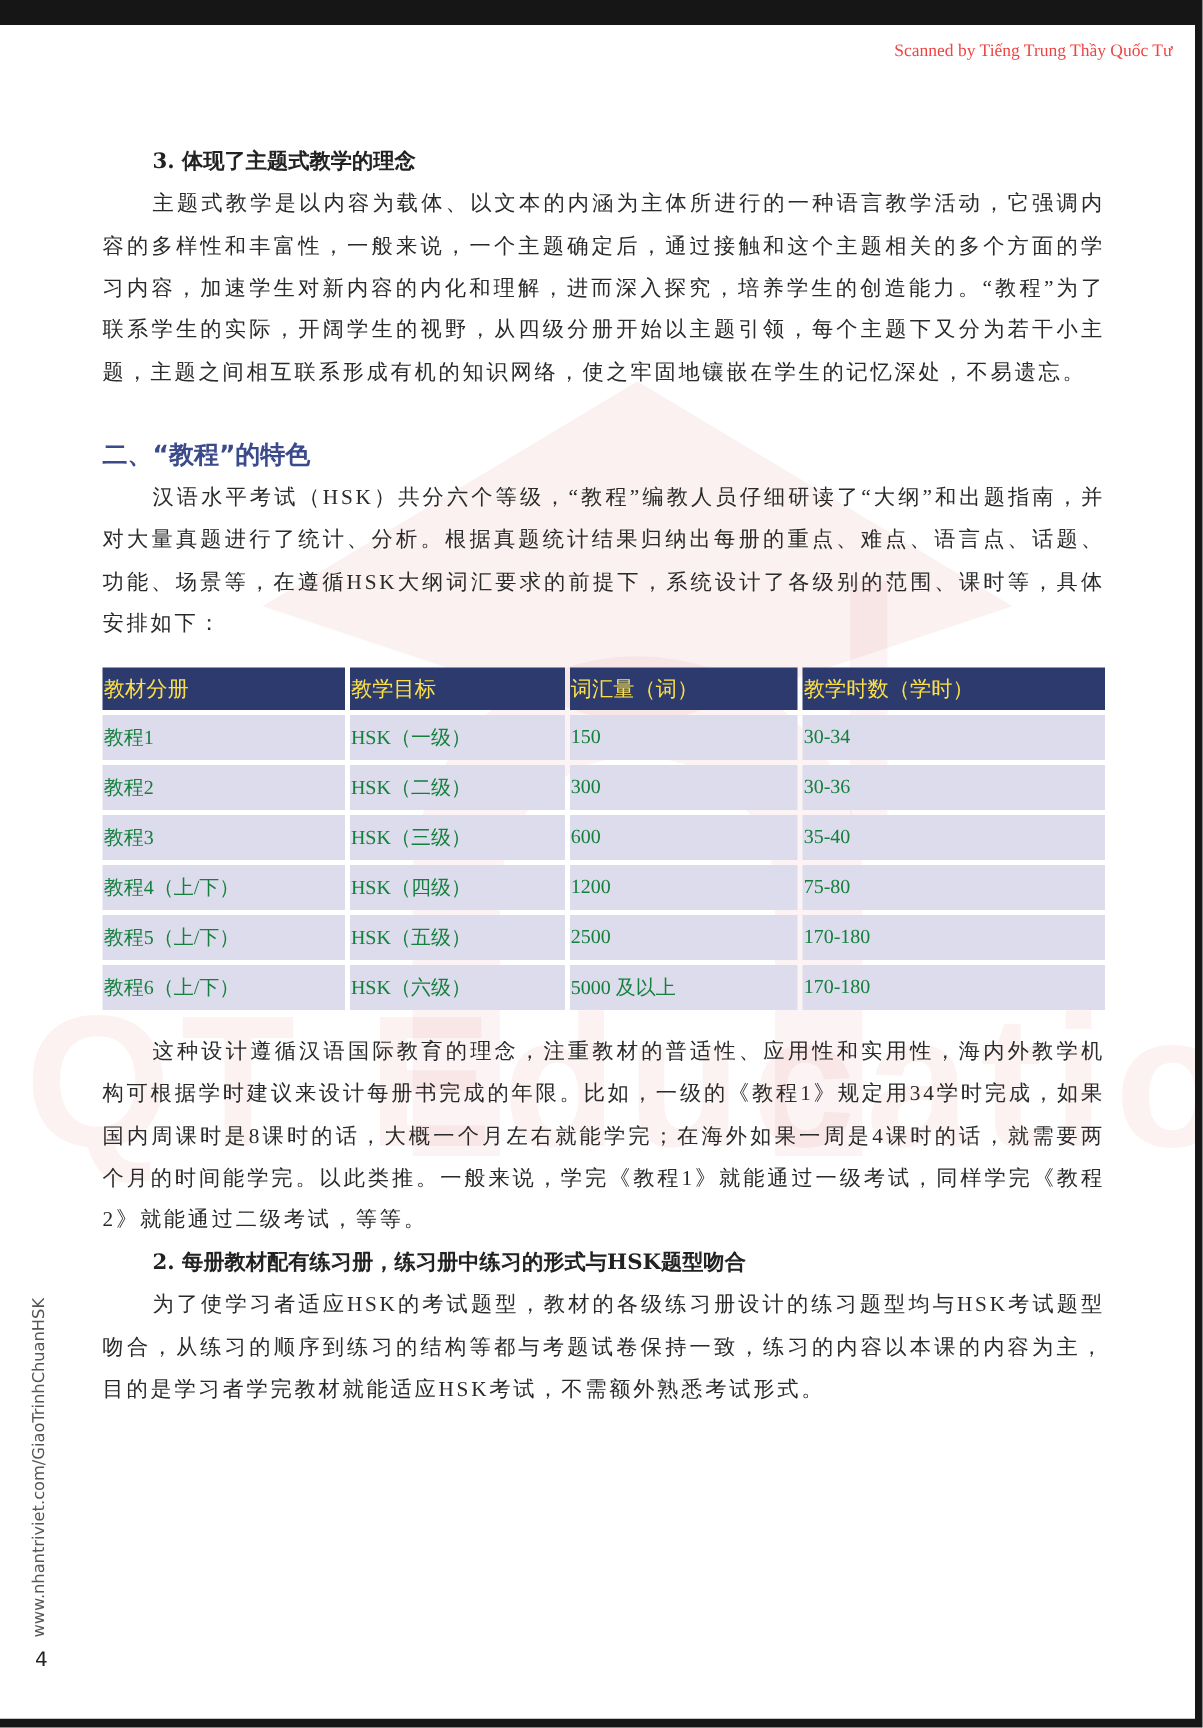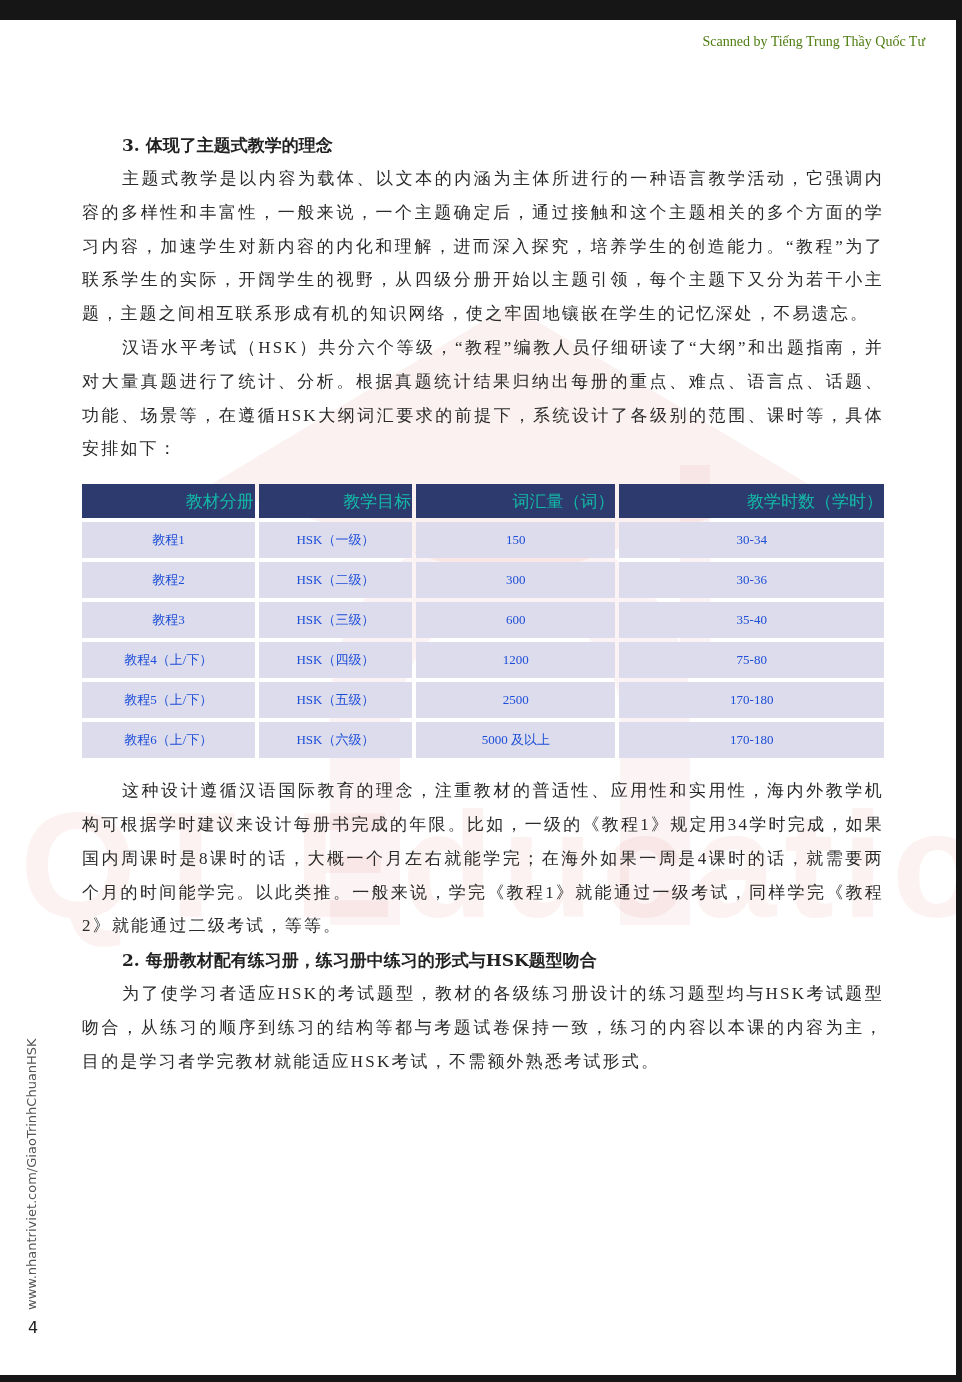--- a/index.html
+++ b/index.html
@@ -32,46 +32,46 @@
   .wm-logo .brand {
     position: absolute; left: 80px; top: 52px; font-family: "Liberation Sans", sans-serif;
     font-weight: bold; font-size: 56px; letter-spacing: -1px; transform: scaleX(0.82);
     transform-origin: left center; white-space: nowrap; line-height: 1;
   }
   .wm-logo .b1 { color: rgba(232, 64, 70, 0.78); }
   .wm-logo .b2 { color: rgba(40, 150, 70, 0.78); }
   .wm-logo .b3 { color: rgba(70, 110, 200, 0.78); }
 
   .header-credit {
-    position: absolute; right: 31px; top: 14px; font-size: 14px; color: #4d7c0f;
+    position: absolute; right: 18px; top: 14px; font-size: 14px; color: #ef4444;
     font-family: "Liberation Serif", serif;
   }
-  .content { position: absolute; left: 82px; top: 108px; width: 802px; }
+  .content { position: absolute; left: 82px; top: 92px; width: 802px; }
   .sub-heading {
     font-weight: bold; font-size: 17px; color: #222; margin: 0; padding-left: 40px;
     height: 34px; line-height: 34px;
   }
   .para {
     font-size: 17px; color: #2a2a2a; line-height: 33.8px; margin: 0;
     text-align: justify; text-indent: 40px; letter-spacing: 2.2px; font-family: Liberation Serif, serif;
   }
   .section-heading {
     font-family: "DejaVu Sans", sans-serif; font-size: 20px; color: #3a4a8a;
     margin: 0; height: 36px; line-height: 36px; margin-top: 30px;
   }
   table.hsk {
     border-collapse: separate; border-spacing: 4px 4px; width: 810px; margin-left: -4px;
     margin-top: 14px; font-family: "Liberation Serif", serif;
   }
   table.hsk th {
-    background: #2c3a6e; color: #14b8a6; font-weight: normal; font-size: 17px;
-    font-family: "DejaVu Sans", sans-serif; height: 32px; text-align: right;
+    background: #2c3a6e; color: #fde047; font-weight: normal; font-size: 17px;
+    font-family: "DejaVu Sans", sans-serif; height: 32px; text-align: left;
   }
   table.hsk td {
-    background: #dcdcec; color: #1d4ed8; font-size: 13px; height: 34px; text-align: center;
+    background: #dcdcec; color: #15803d; font-size: 16px; height: 34px; text-align: left;
   }
   .side-url {
     position: absolute; left: 24px; top: 1290px; transform: rotate(-90deg); transform-origin: left top;
     font-family: "DejaVu Sans", sans-serif; font-size: 13px; color: #555; white-space: nowrap;
   }
   .page-number {
     position: absolute; left: 28px; top: 1298px; font-family: "DejaVu Sans", sans-serif;
     font-size: 16px; color: #222;
   }
 </style>
@@ -87,20 +87,21 @@
   </svg>
 
   <div class="wm-qt">QT Education</div>
 
   <div class="header-credit">Scanned by Tiếng Trung Thầy Quốc Tư</div>
 
   <div class="content">
     <h3 class="sub-heading">3. 体现了主题式教学的理念</h3>
     <p class="para">主题式教学是以内容为载体、以文本的内涵为主体所进行的一种语言教学活动，它强调内容的多样性和丰富性，一般来说，一个主题确定后，通过接触和这个主题相关的多个方面的学习内容，加速学生对新内容的内化和理解，进而深入探究，培养学生的创造能力。“教程”为了联系学生的实际，开阔学生的视野，从四级分册开始以主题引领，每个主题下又分为若干小主题，主题之间相互联系形成有机的知识网络，使之牢固地镶嵌在学生的记忆深处，不易遗忘。</p>
 
+    <h2 class="section-heading">二、“教程”的特色</h2>
 
     <p class="para">汉语水平考试（HSK）共分六个等级，“教程”编教人员仔细研读了“大纲”和出题指南，并对大量真题进行了统计、分析。根据真题统计结果归纳出每册的重点、难点、语言点、话题、功能、场景等，在遵循HSK大纲词汇要求的前提下，系统设计了各级别的范围、课时等，具体安排如下：</p>
 
     <table class="hsk">
       <thead>
         <tr>
           <th>教材分册</th>
           <th>教学目标</th>
           <th>词汇量（词）</th>
           <th>教学时数（学时）</th>

